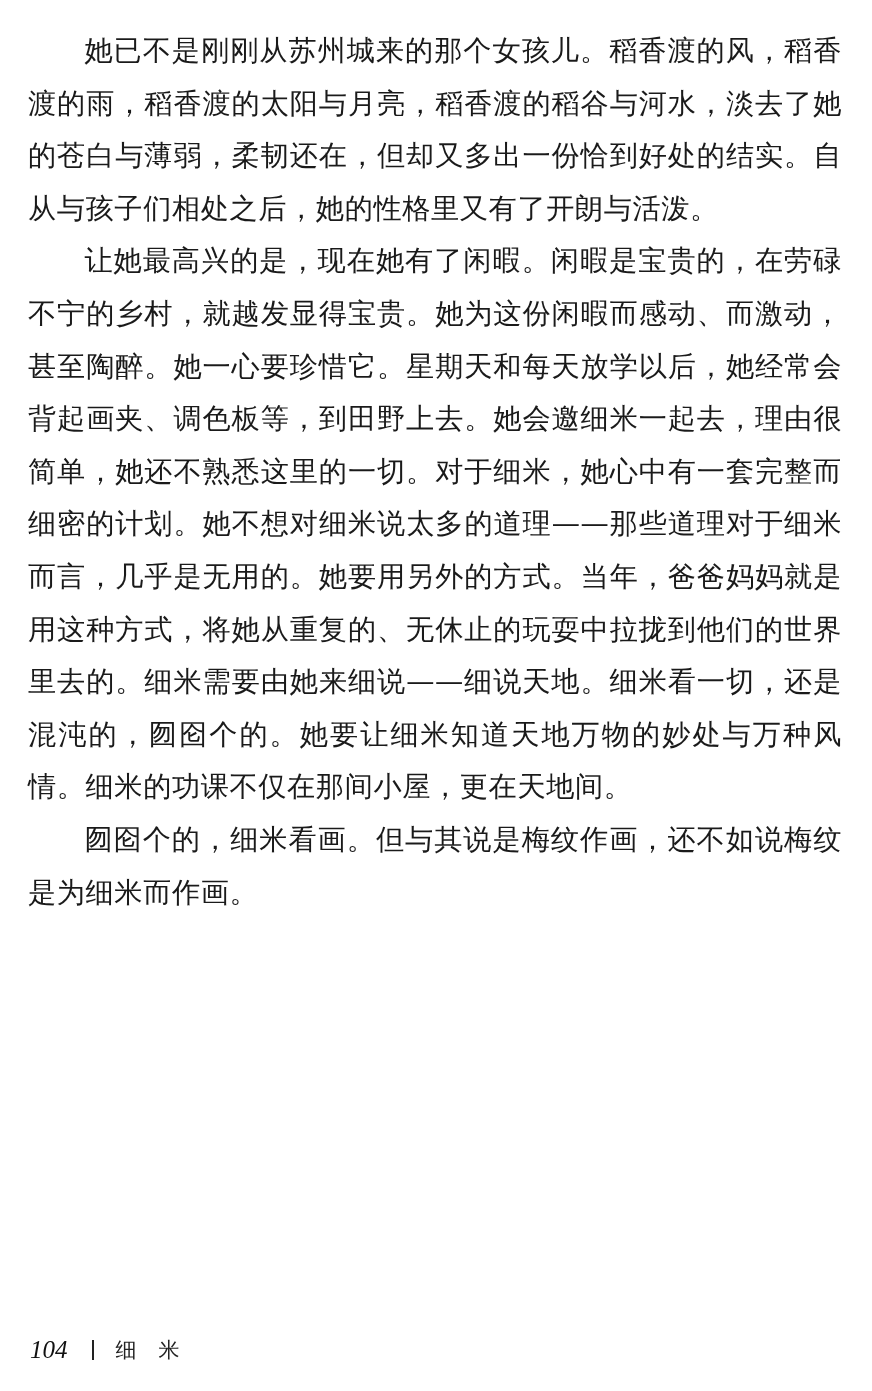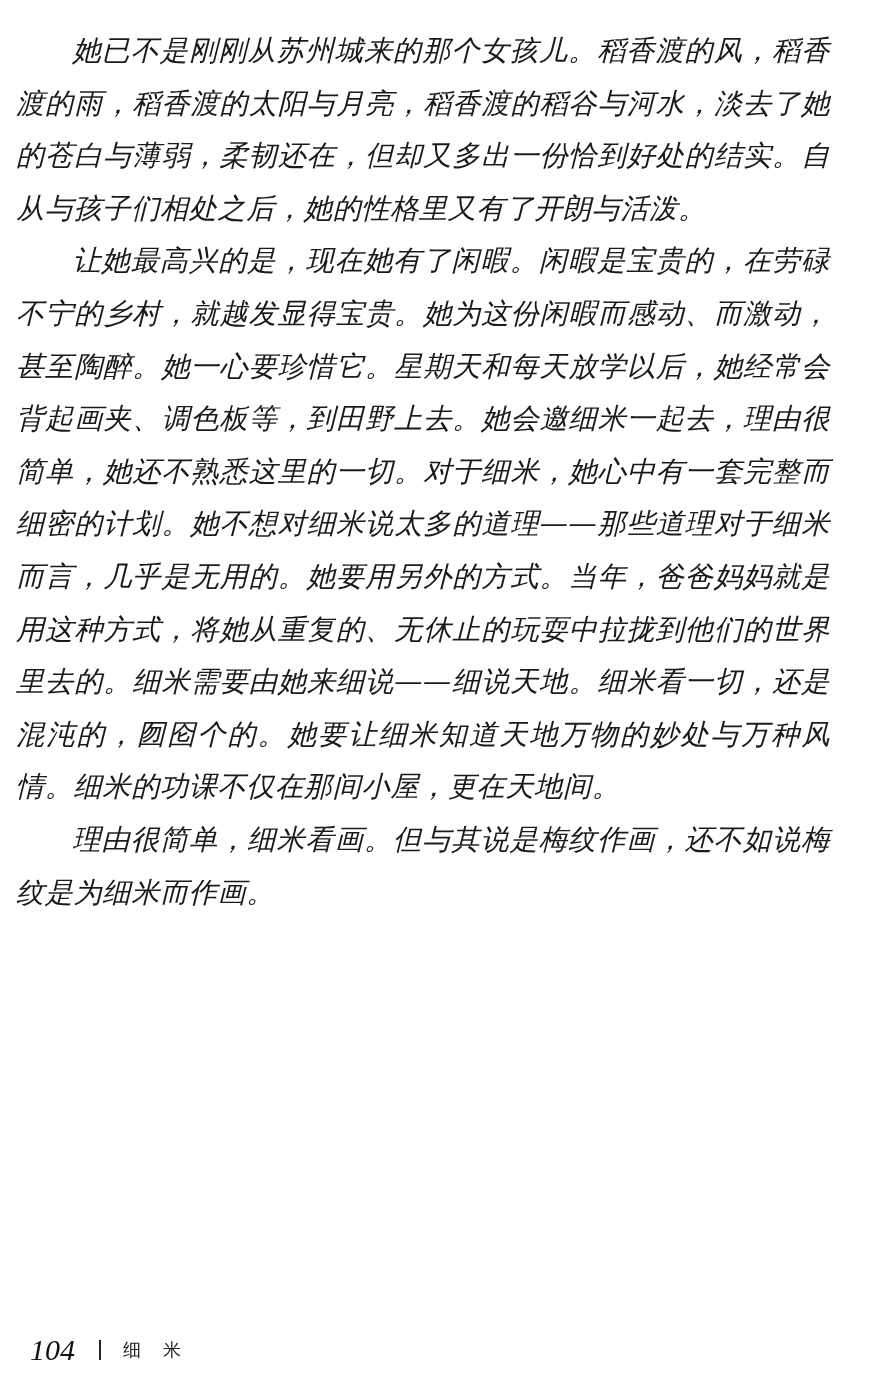--- a/index.html
+++ b/index.html
@@ -10,24 +10,23 @@
     body {
       width: 872px;
       height: 1391px;
       position: relative;
       overflow: hidden;
       color: #1a1a1a;
       font-family: "DejaVu Serif", "Liberation Serif", serif;
     }
     .page {
       position: absolute;
-      left: 16px;
+      left: 28px;
       top: 25px;
       width: 814px;
-      font-style: italic;
     }
     .para {
       margin: 0;
       font-size: 28.2px;
       line-height: 52.6px;
       text-indent: 2em;
       text-align: justify;
       text-align-last: left;
       letter-spacing: 0.6px;
       word-break: break-all;
@@ -36,44 +35,44 @@
       position: absolute;
       left: 30px;
       top: 1333px;
       height: 34px;
       display: flex;
       align-items: center;
     }
     .page-number {
       font-family: "Liberation Serif", "DejaVu Serif", serif;
       font-style: italic;
-      font-size: 30px;
+      font-size: 25px;
       color: #111;
     }
     .footer-rule {
       display: inline-block;
       width: 2px;
       height: 20px;
       background: #222;
       margin-left: 24px;
       margin-right: 22px;
     }
     .running-title {
       font-family: "DejaVu Sans", "Liberation Sans", sans-serif;
-      font-size: 18px;
+      font-size: 21px;
       letter-spacing: 22px;
       color: #222;
     }
   </style>
 </head>
 <body>
 
 <div class="page">
   <p class="para">她已不是刚刚从苏州城来的那个女孩儿。稻香渡的风，稻香渡的雨，稻香渡的太阳与月亮，稻香渡的稻谷与河水，淡去了她的苍白与薄弱，柔韧还在，但却又多出一份恰到好处的结实。自从与孩子们相处之后，她的性格里又有了开朗与活泼。</p>
   <p class="para">让她最高兴的是，现在她有了闲暇。闲暇是宝贵的，在劳碌不宁的乡村，就越发显得宝贵。她为这份闲暇而感动、而激动，甚至陶醉。她一心要珍惜它。星期天和每天放学以后，她经常会背起画夹、调色板等，到田野上去。她会邀细米一起去，理由很简单，她还不熟悉这里的一切。对于细米，她心中有一套完整而细密的计划。她不想对细米说太多的道理——那些道理对于细米而言，几乎是无用的。她要用另外的方式。当年，爸爸妈妈就是用这种方式，将她从重复的、无休止的玩耍中拉拢到他们的世界里去的。细米需要由她来细说——细说天地。细米看一切，还是混沌的，囫囵个的。她要让细米知道天地万物的妙处与万种风情。细米的功课不仅在那间小屋，更在天地间。</p>
-  <p class="para">理由很简单，细米看画。但与其说是梅纹作画，还不如说梅纹是为细米而作画。</p>
+  <p class="para">囫囵个的，细米看画。但与其说是梅纹作画，还不如说梅纹是为细米而作画。</p>
 </div>
 
 <div class="footer">
   <span class="page-number">104</span>
   <span class="footer-rule"></span>
   <span class="running-title">细米</span>
 </div>
 
 </body></html>

